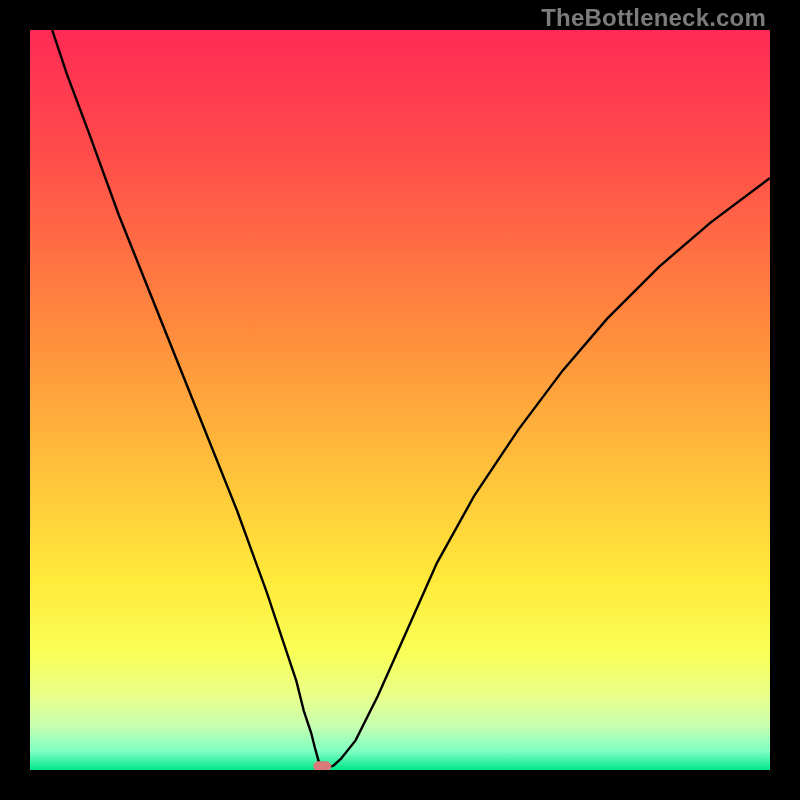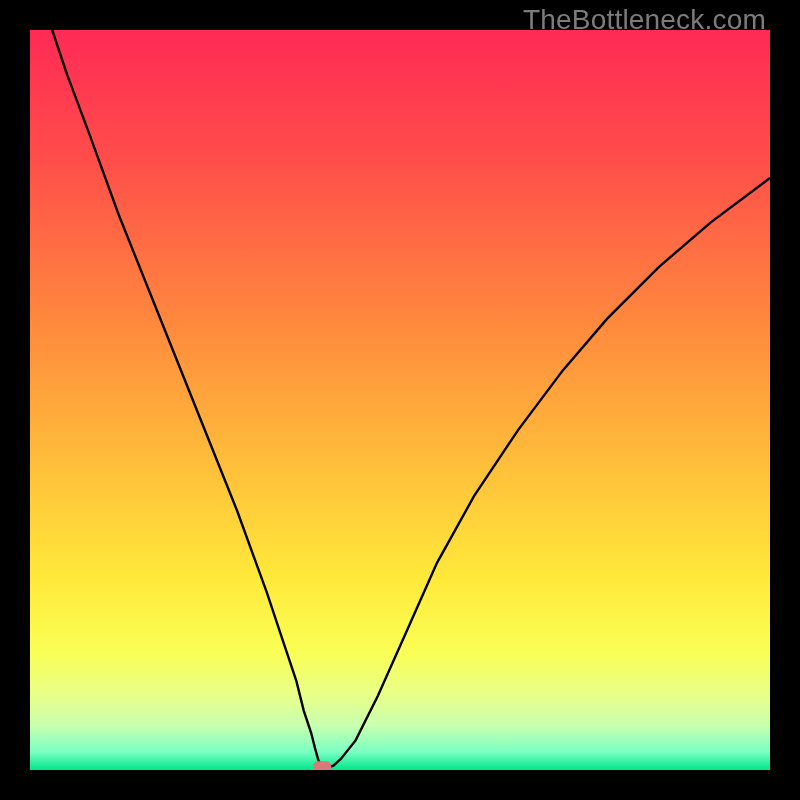--- a/index.html
+++ b/index.html
@@ -22,22 +22,22 @@
     position: relative;
     width: 100%;
     height: 100%;
     overflow: hidden;
   }
   .watermark {
     position: absolute;
     top: 4px;
     right: 34px;
     color: #7c7c7c;
-    font-size: 28px;
-    font-weight: 400;
+    font-size: 24px;
+    font-weight: 700;
     letter-spacing: 0.2px;
     z-index: 5;
   }
 </style>
 </head>
 <body>
 
 <div class="watermark">TheBottleneck.com</div>
 
 <div class="frame">

